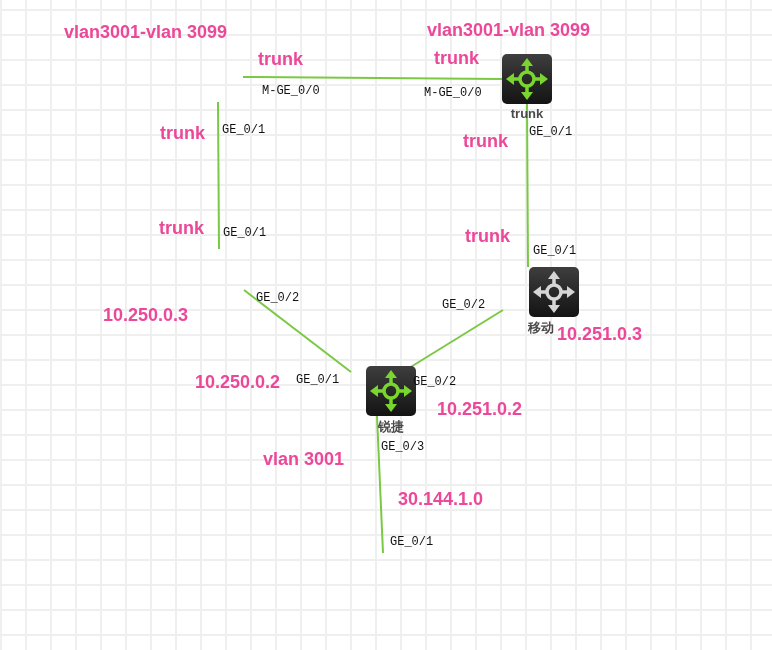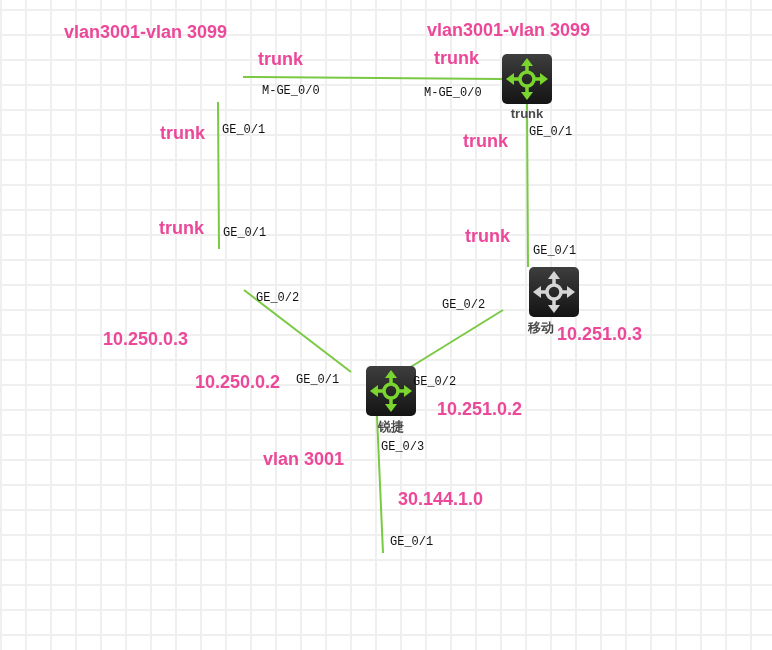--- a/index.html
+++ b/index.html
@@ -126,19 +126,19 @@
   <div class="port" style="left:390px; top:535px;">GE_0/1</div>
 
   <div class="anno" style="left:64px; top:22px;">vlan3001-vlan 3099</div>
   <div class="anno" style="left:427px; top:20px;">vlan3001-vlan 3099</div>
   <div class="anno" style="left:258px; top:49px;">trunk</div>
   <div class="anno" style="left:434px; top:48px;">trunk</div>
   <div class="anno" style="left:160px; top:123px;">trunk</div>
   <div class="anno" style="left:159px; top:218px;">trunk</div>
   <div class="anno" style="left:463px; top:131px;">trunk</div>
   <div class="anno" style="left:465px; top:226px;">trunk</div>
-  <div class="anno" style="left:103px; top:305px;margin-top:24px;">10.250.0.3</div>
+  <div class="anno" style="left:103px; top:305px;">10.250.0.3</div>
   <div class="anno" style="left:195px; top:372px;">10.250.0.2</div>
   <div class="anno" style="left:557px; top:324px;">10.251.0.3</div>
   <div class="anno" style="left:437px; top:399px;">10.251.0.2</div>
   <div class="anno" style="left:263px; top:449px;">vlan 3001</div>
   <div class="anno" style="left:398px; top:489px;">30.144.1.0</div>
 </div>
 
 </body></html>

